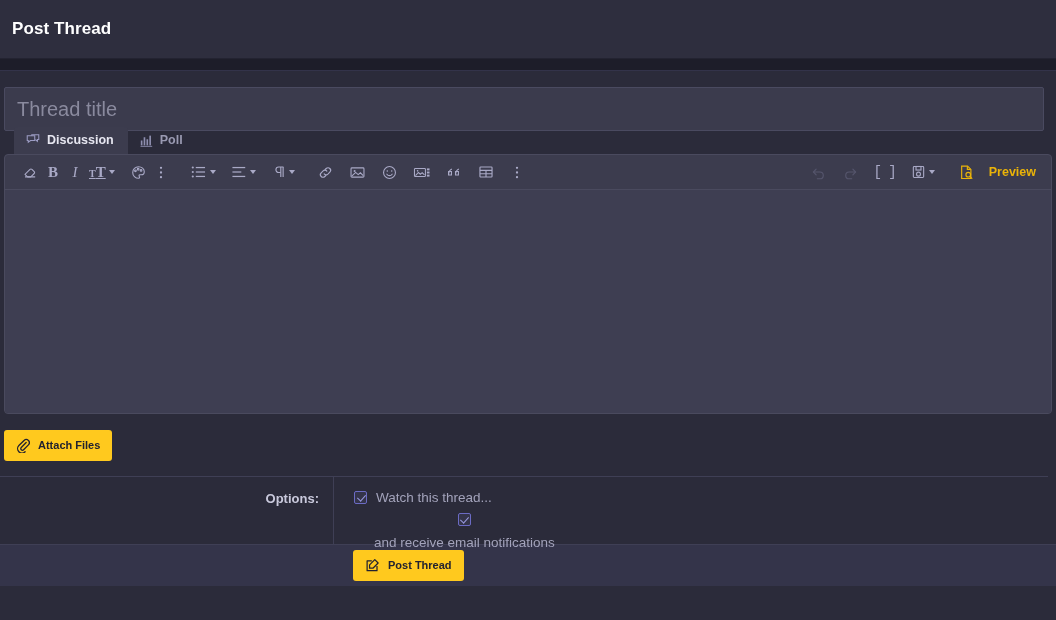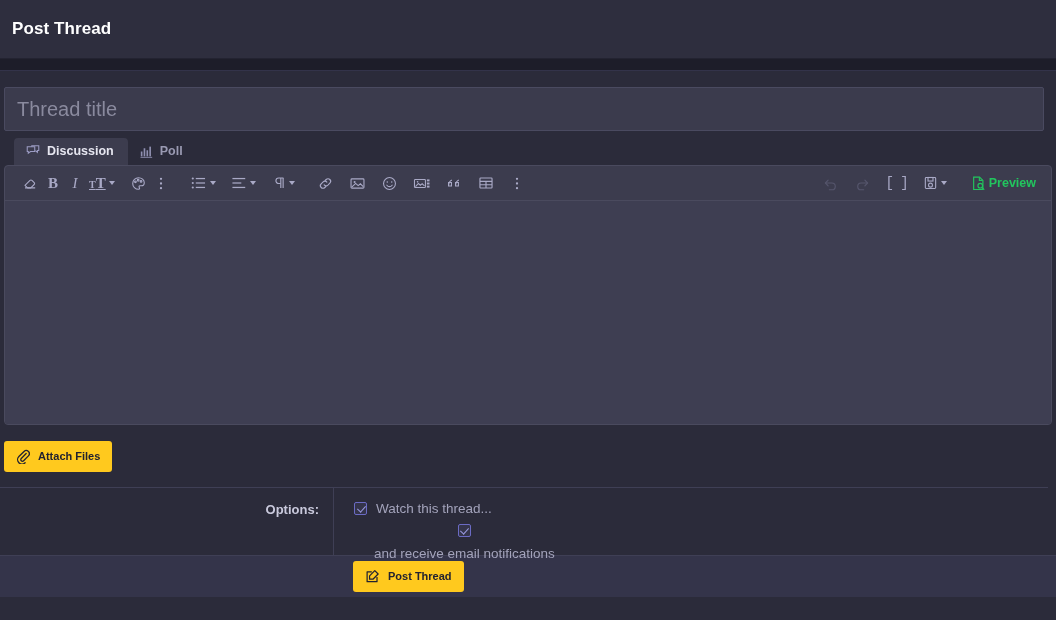--- a/index.html
+++ b/index.html
@@ -51,21 +51,21 @@
     padding: 0 12px;
     outline: none;
   }
   .title-input::placeholder { color: #8a8a9e; }
 
   
   .tabs {
     display: flex;
     align-items: flex-end;
     padding: 11px 20px 0 14px;
-    height: 34px;
+    height: 23px;
   }
   .tab {
     display: flex;
     align-items: center;
     gap: 7px;
     padding: 6px 14px 7px 12px;
     font-size: 12.5px;
     font-weight: bold;
     color: #9a9ab2;
     border-radius: 4px 4px 0 0;
@@ -101,25 +101,25 @@
     gap: 2px;
     min-width: 22px;
     height: 26px;
     padding: 0 3px;
     color: #a9a9c6;
     cursor: pointer;
     border-radius: 3px;
   }
   .tb-btn.disabled { color: #56566d; cursor: default; }
   .tb-btn.txtbtn {
-    gap: 2px;
+    gap: 14px;
     padding: 0 5px;
     font-size: 12.5px;
     font-weight: bold;
-    color: #22c55e;
+    color: #eab308;
   }
   .caret {
     width: 0; height: 0;
     border-left: 3.5px solid transparent;
     border-right: 3.5px solid transparent;
     border-top: 4px solid currentColor;
     margin-left: 1px;
   }
   .sp { width: 16px; }
   .sp-sm { width: 9px; }

